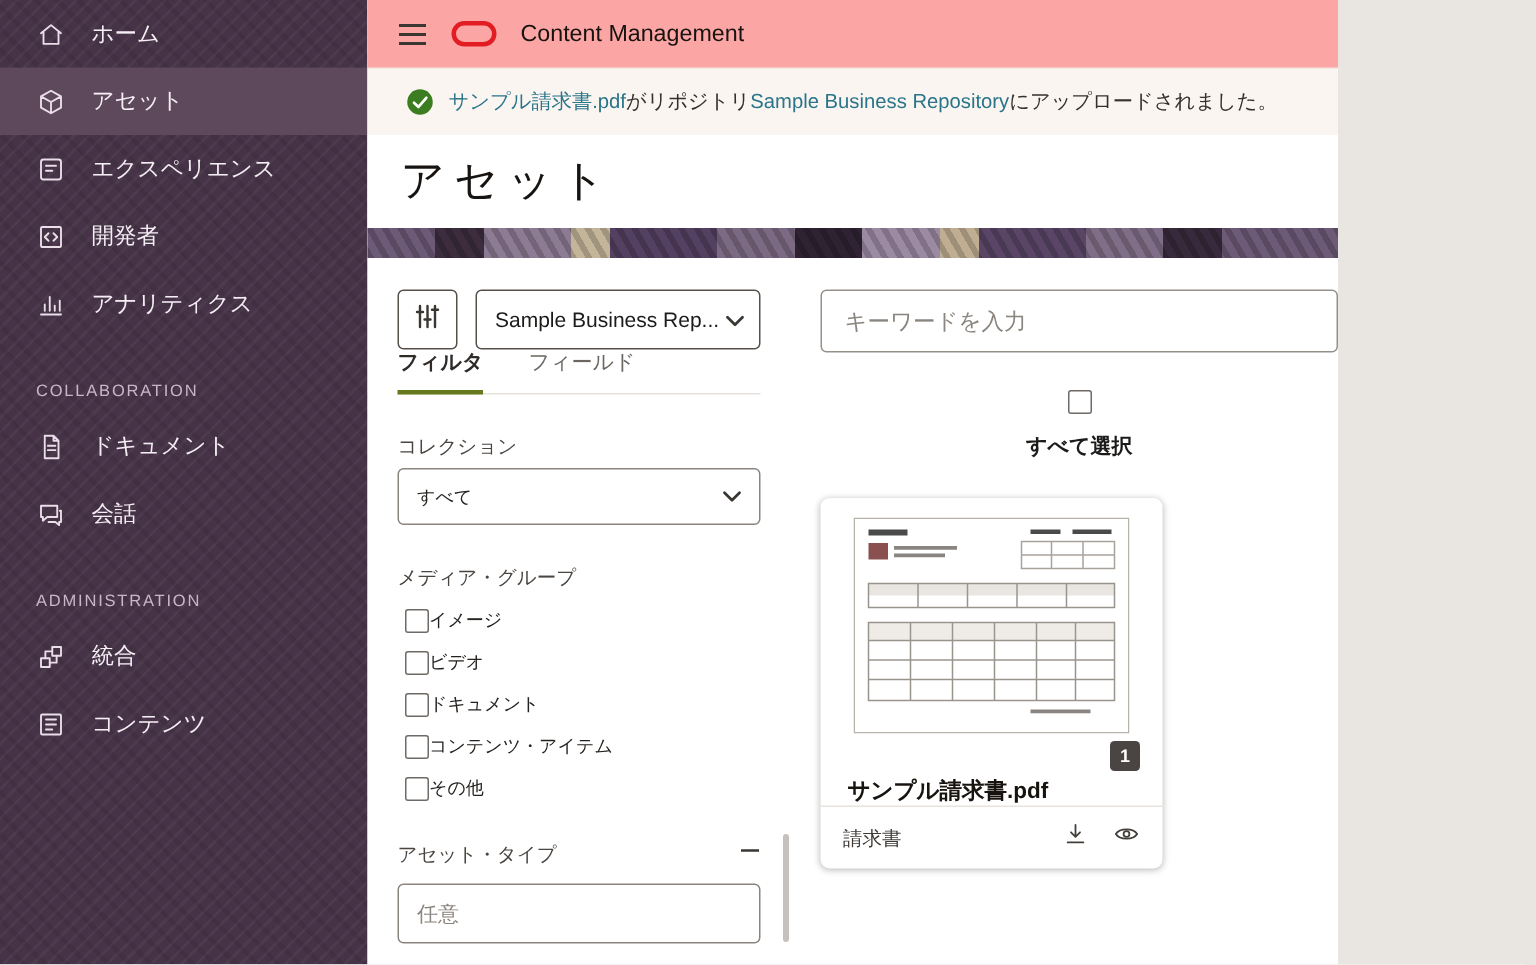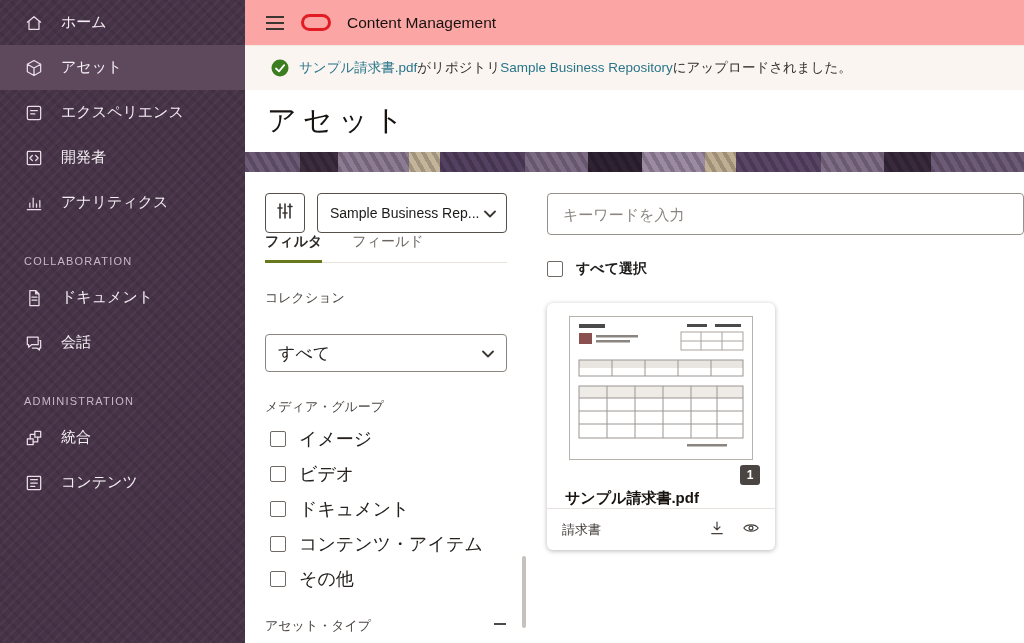--- a/index.html
+++ b/index.html
@@ -1,18 +1,18 @@
 <!DOCTYPE html>
 <html><head>
 <meta charset="utf-8">
 <style>
   * { box-sizing: border-box; }
   html,body { margin:0; padding:0; background:#e9e6e2; }
   body { font-family:"Liberation Sans","DejaVu Sans",sans-serif; }
-  .app { position:relative; width:1024px; height:643px; background:#fff; overflow:hidden; }
+  .app { position:relative; width:892px; height:643px; background:#fff; overflow:hidden; }
 
   
   .sidebar {
     position:absolute; left:0; top:0; width:245px; height:643px;
     background-color:#463347;
     background-image:
       repeating-linear-gradient(135deg, rgba(255,255,255,0.035) 0 2px, transparent 2px 7px),
       repeating-linear-gradient(45deg, rgba(0,0,0,0.07) 0 3px, transparent 3px 10px);
     color:#f5eef4; overflow:hidden;
   }
@@ -54,40 +54,40 @@
   .filter-btn { width:40px; height:40px; border:1px solid #56504b; border-radius:4px; background:#fff; display:flex; align-items:center; justify-content:center; cursor:pointer; }
   .filter-btn svg { width:18px; height:18px; stroke:#3a3632; stroke-width:1.6; fill:none; stroke-linecap:round; }
   .combo { flex:1; height:40px; border:1px solid #56504b; border-radius:4px; background:#fff; display:flex; align-items:center; justify-content:space-between; padding:0 10px 0 12px; font-size:14px; color:#1c1b1a; cursor:pointer; }
   .chev svg { width:12px; height:8px; stroke:#3a3632; stroke-width:1.8; fill:none; stroke-linecap:round; stroke-linejoin:round; }
 
   .tabs { display:flex; gap:30px; font-size:14px; border-bottom:1px solid #e7e2dc; }
   .tab { padding-bottom:9px; color:#6b6661; cursor:pointer; margin-bottom:-1px; }
   .tab.active { color:#2e2b28; font-weight:bold; border-bottom:3px solid #67791d; }
 
   .field-label { margin-top:26px; font-size:13px; color:#4a4541; }
-  .select { margin-top:27px; height:38px; border:1px solid #8a847e; border-radius:4px; display:flex; align-items:center; justify-content:space-between; padding:0 12px; font-size:17px; color:#24211e; background:#fff; cursor:pointer; }
+  .select { margin-top:5px; height:38px; border:1px solid #8a847e; border-radius:4px; display:flex; align-items:center; justify-content:space-between; padding:0 12px; font-size:12px; color:#24211e; background:#fff; cursor:pointer; }
 
   .cb-list { margin-top:4px; }
-  .cb-row { display:flex; align-items:center; gap:13px; margin-top:11px; padding-left:5px; font-size:18px; color:#24211e; }
+  .cb-row { display:flex; align-items:center; margin-top:11px; padding-left:5px; font-size:12px; color:#24211e; }
   .checkbox { width:16px; height:16px; border:1px solid #6f6a65; border-radius:2px; background:#fff; flex:0 0 16px; cursor:pointer; }
 
   .section-head { display:flex; justify-content:space-between; align-items:center; margin-top:26px; }
   .collapse-btn svg { width:14px; height:14px; stroke:#3a3632; stroke-width:1.8; }
 
   .text-input { margin-top:10px; width:100%; height:40px; border:1px solid #8a847e; border-radius:4px; padding:0 12px; font-size:14px; color:#24211e; background:#fff; }
   .text-input::placeholder { color:#8b857f; }
 
   .filter-scrollbar { position:absolute; right:1px; top:384px; width:4px; height:72px; background:#c6c1bc; border-radius:2px; cursor:pointer; }
 
   
   .results-col { flex:1; padding:21px 0 0 20px; }
   .search-input { width:100%; height:42px; border:1px solid #96908a; border-radius:4px; padding:0 15px; font-size:15px; color:#24211e; background:#fff; }
   .search-input::placeholder { color:#8b857f; }
 
-  .select-all { display:flex; align-items:center; gap:13px; margin-top:25px; font-size:14px; font-weight:bold; color:#1c1b1a; }
+  .select-all { display:flex; align-items:center; gap:13px; margin-top:25px; font-size:14px; font-weight:bold; color:#1c1b1a;flex-direction:column; }
 
   .card { margin-top:25px; width:228px; background:#fff; border-radius:6px; box-shadow:0 1px 5px rgba(0,0,0,0.28); padding-top:13px; cursor:pointer; }
   .thumb-wrap { display:flex; justify-content:center; }
   .badge-row { display:flex; justify-content:flex-end; padding:5px 15px 0; }
   .badge { width:20px; height:20px; background:#4a4542; border-radius:3px; color:#fff; display:flex; align-items:center; justify-content:center; font-size:12px; font-weight:bold; }
   .card-name { padding:4px 18px 0; font-size:15px; font-weight:bold; color:#17130f; }
   .card-meta { padding:7px 18px 13px; font-size:13px; display:flex; gap:12px; }
   .version { color:#2a7589; cursor:pointer; }
   .time { color:#6e6862; }
   .card-footer { border-top:1px solid #e8e3de; height:42px; display:flex; align-items:center; justify-content:space-between; padding:0 15px; }

